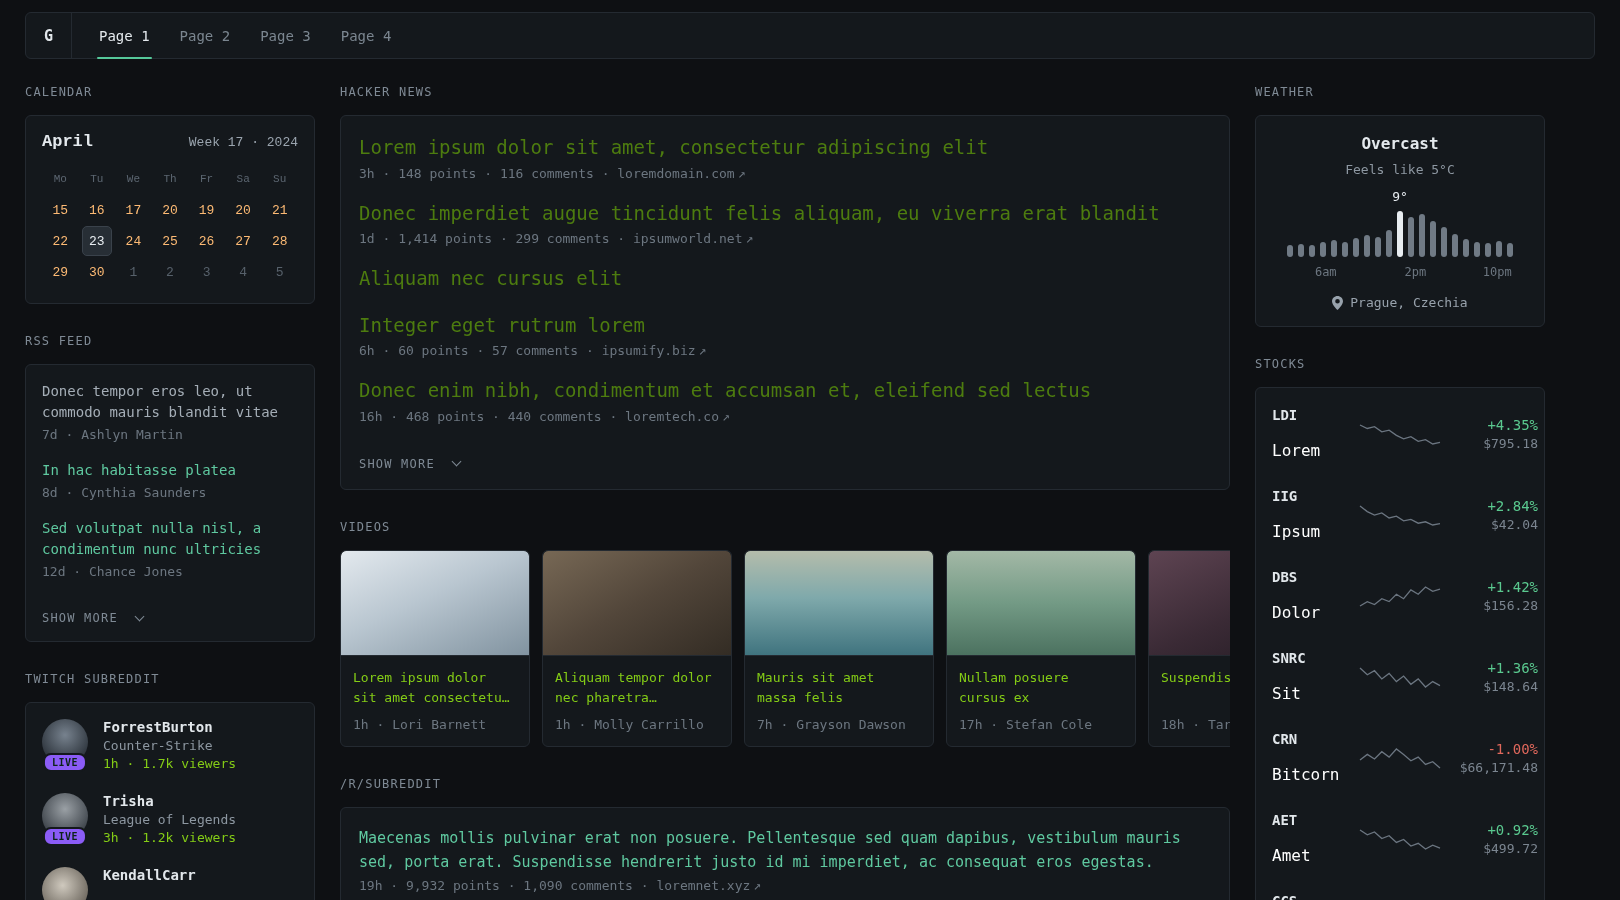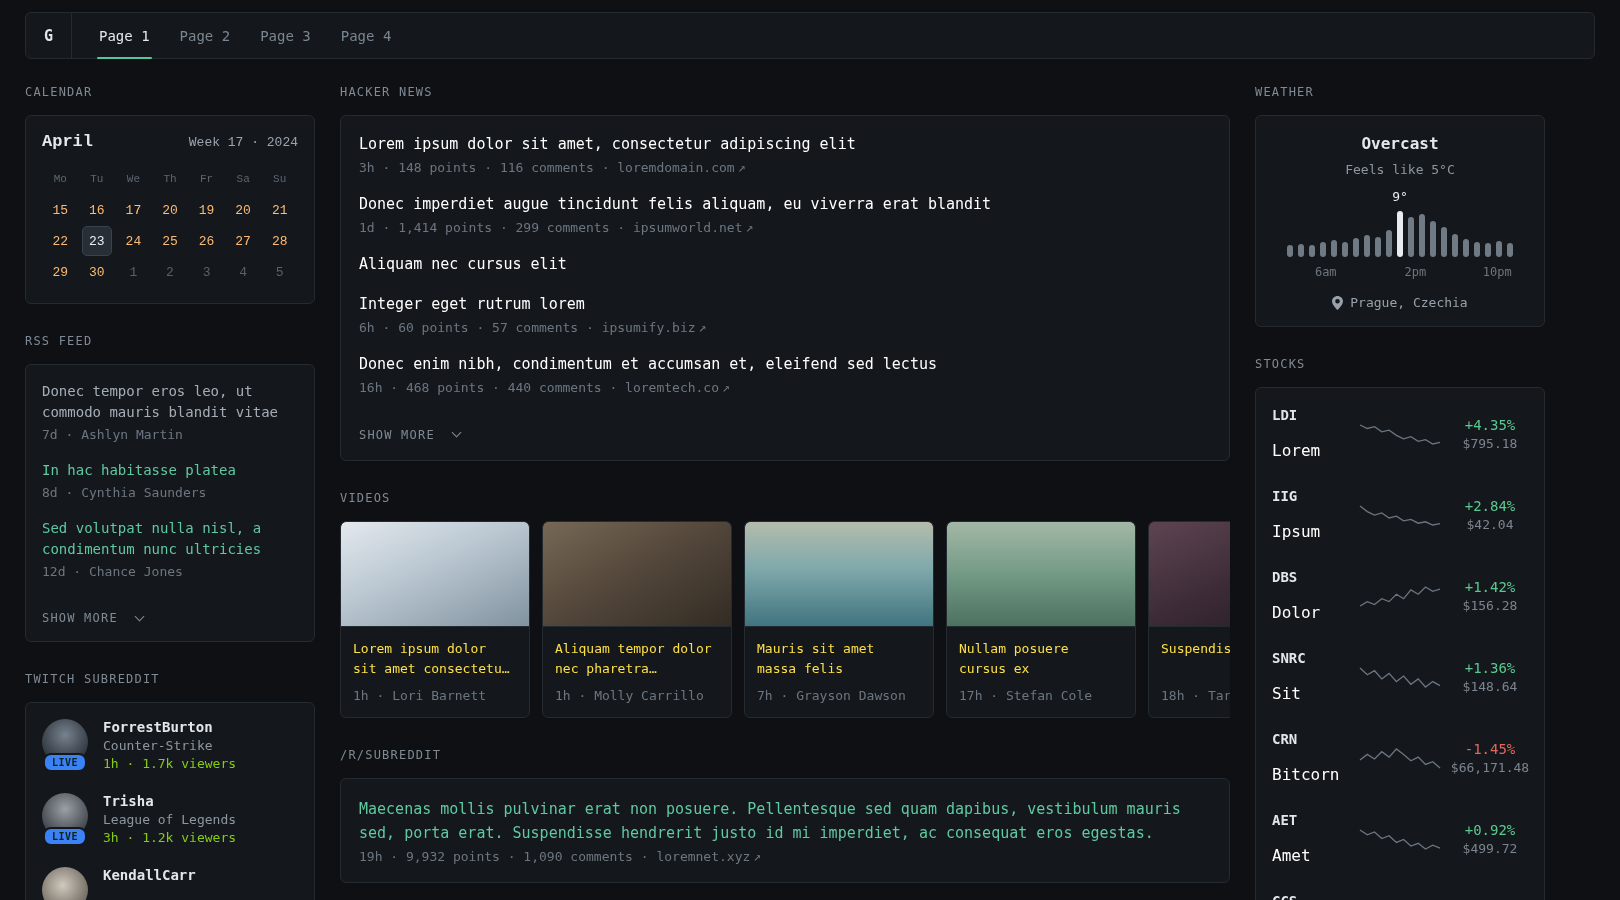--- a/index.html
+++ b/index.html
@@ -43,41 +43,41 @@
   .rss-item.visited .rss-title { color:#a5aeb7; }
 
   
   .twitch-card { padding:16px; display:flex; flex-direction:column; gap:22px; }
   .channel { display:flex; gap:15px; cursor:pointer; }
   .avatar-wrap { position:relative; width:46px; height:46px; flex-shrink:0; }
   .avatar { width:46px; height:46px; border-radius:50%; }
   .av-0 { background:radial-gradient(circle at 50% 35%, #77828e, #2c333b 75%); }
   .av-1 { background:radial-gradient(circle at 50% 35%, #9aa0a5, #3c4249 75%); }
   .av-2 { background:radial-gradient(circle at 45% 40%, #cfc9be, #6e685f 75%); }
-  .live { position:absolute; left:50%; bottom:-7px; transform:translateX(-50%); background:#3b82f6; color:#0b2317; font-size:10px; font-weight:bold; padding:2px 7px; border-radius:8px; border:2px solid #14181c; letter-spacing:.5px; }
+  .live { position:absolute; left:50%; bottom:-7px; transform:translateX(-50%); background:#8b5cf6; color:#0b2317; font-size:10px; font-weight:bold; padding:2px 7px; border-radius:8px; border:2px solid #14181c; letter-spacing:.5px; }
   .ch-name { font-size:14px; font-weight:bold; color:#e2e7eb; }
   .ch-game { font-size:13px; color:#8d97a1; margin-top:3px; }
   .ch-meta { font-size:13px; color:#84cc16; margin-top:3px; }
 
   
   .hn-card { padding:18px; }
   .hn-item { margin-bottom:19px; }
-  .hn-title { display:block; font-size:15px; color:#ffffff; cursor:pointer; line-height:1.45; }
+  .hn-title { display:block; font-size:19px; color:#4d7c0f; cursor:pointer; line-height:1.45; }
 
   
   .videos-row { display:flex; gap:12px; overflow:hidden; width:890px; }
   .video-card { width:190px; height:197px; flex-shrink:0; display:flex; flex-direction:column; cursor:pointer; overflow:hidden; }
   .thumb { height:105px; flex-shrink:0; border-radius:5px 5px 0 0; border-bottom:1px solid #242a31; }
   .th-0 { background:linear-gradient(155deg,#e3e9ee 0%,#b9c6d0 45%,#8193a0 100%); }
   .th-1 { background:linear-gradient(150deg,#776855 0%,#52463a 50%,#332c24 100%); }
   .th-2 { background:linear-gradient(180deg,#b4bcab 0%,#7fa9ab 45%,#40747f 100%); }
   .th-3 { background:linear-gradient(180deg,#a3b8a6 0%,#739a85 50%,#4c7260 100%); }
   .th-4 { background:linear-gradient(155deg,#5e4452 0%,#3a2a35 55%,#221a22 100%); }
   .video-body { padding:12px 12px 14px; display:flex; flex-direction:column; flex:1; }
-  .video-title { font-size:13px; color:#fde047; line-height:1.55; }
+  .video-title { font-size:13px; color:#84cc16; line-height:1.55; }
   .video-meta { margin-top:auto; padding-top:8px; font-size:13px; color:#6c7680; }
 
   
   .sub-card { padding:18px; }
   .sub-title { display:block; font-size:15px; line-height:1.6; color:#5fc9a0; cursor:pointer; }
 
   
   .weather-card { padding:18px 16px 16px; text-align:center; }
   .w-cond { font-size:16px; font-weight:bold; color:#e4e9ed; }
   .w-feels { font-size:13px; color:#8d97a1; margin-top:9px; }
@@ -88,21 +88,21 @@
   .w-times { position:relative; height:18px; margin-top:8px; font-size:12px; color:#6c7680; }
   .w-times span { position:absolute; transform:translateX(-50%); }
   .w-loc { margin-top:12px; display:flex; align-items:center; justify-content:center; gap:7px; font-size:13px; color:#98a2ac; }
 
   
   .stocks-card { padding:5px 16px; }
   .stock-row { display:grid; grid-template-columns:86px 1fr 96px; align-items:center; padding:14px 0; cursor:pointer; }
   .stock-ticker { font-size:14px; font-weight:bold; color:#e2e7eb; }
   .stock-name { font-size:16px; color:#ffffff; margin-top:18px; }
   .spark { width:84px; height:26px; justify-self:center; }
-  .stock-right { text-align:center; }
+  .stock-right { text-align:right; }
   .stock-change { font-size:14px; }
   .stock-change.pos { color:#5ac98f; }
   .stock-change.neg { color:#e0685c; }
   .stock-price { font-size:13px; color:#7b8590; margin-top:3px; }
 </style>
 </head>
 <body>
 
 <div class="wrap">
 
@@ -411,21 +411,21 @@
           </div>
           <div class="stock-row">
             <div>
                 <div class="stock-ticker">CRN</div>
                 <div class="stock-name">Bitcorn</div>
               </div>
             <svg class="spark" viewBox="0 0 84 26">
                 <polyline points="2.0,14.9 9.3,9.4 16.5,14.0 23.8,6.7 31.1,12.1 38.4,4.0 45.6,9.4 52.9,15.8 60.2,12.1 67.5,19.4 74.7,16.7 82.0,23.0" fill="none" stroke="#6b7580" stroke-width="1.3"></polyline>
               </svg>
             <div class="stock-right">
-                <div class="stock-change neg">-1.45%</div>
+                <div class="stock-change neg">-1.00%</div>
                 <div class="stock-price">$66,171.48</div>
               </div>
           </div>
           <div class="stock-row">
             <div>
                 <div class="stock-ticker">AET</div>
                 <div class="stock-name">Amet</div>
               </div>
             <svg class="spark" viewBox="0 0 84 26">
                 <polyline points="2.0,4.0 9.3,8.8 16.5,5.9 23.8,12.5 31.1,9.7 38.4,16.4 45.6,13.5 52.9,20.1 60.2,17.3 67.5,23.0 74.7,19.2 82.0,22.1" fill="none" stroke="#6b7580" stroke-width="1.3"></polyline>

